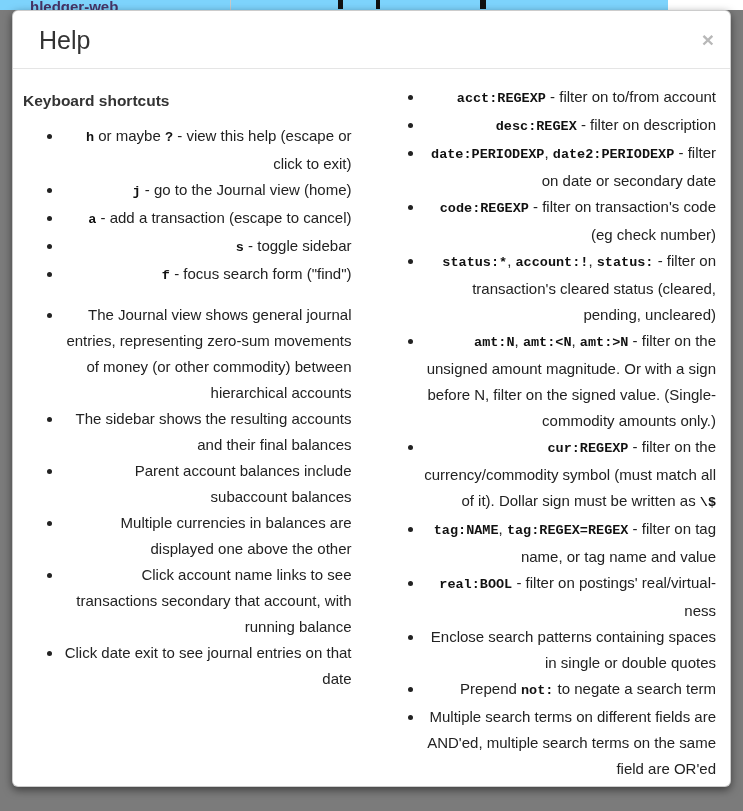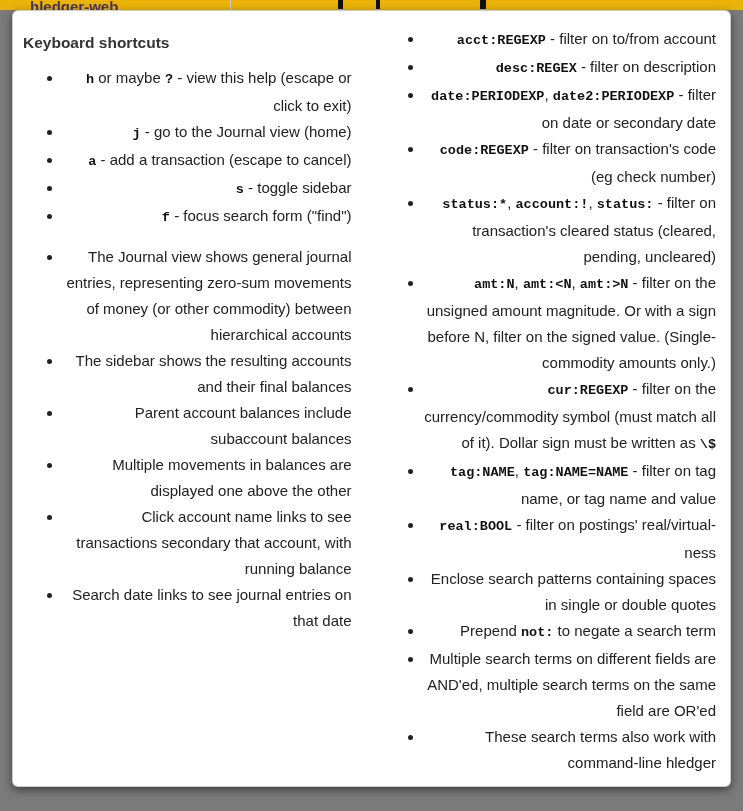--- a/index.html
+++ b/index.html
@@ -11,22 +11,22 @@
   *{box-sizing:border-box;}
   html,body{margin:0;padding:0;}
   body{
     width:743px;height:811px;overflow:hidden;position:relative;
     background:#fff;
     font-family:"Liberation Sans",sans-serif;
     -webkit-font-smoothing:antialiased;
   }
   
   .page-strip{
-    position:absolute;left:0;top:0;width:743px;height:10px;
-    background:#eab308;overflow:hidden;z-index:1;
+    position:absolute;left:0;top:0;width:668px;height:10px;
+    background:#7dd3fc;overflow:hidden;z-index:1;
   }
   .brand-link{
     position:absolute;left:30px;top:-1px;
     font-size:15px;line-height:15px;font-weight:bold;
     color:var(--brand);text-decoration:none;
   }
   .page-vdivider{
     position:absolute;left:230px;top:0;width:1px;height:10px;background:#c8c8c8;
   }
   .heading-frag{position:absolute;top:0;height:9px;background:#111;}
@@ -90,49 +90,53 @@
   <a href="#" class="brand-link">hledger-web</a>
   <div class="page-vdivider"></div>
   <div class="heading-frag frag-1"></div>
   <div class="heading-frag frag-2"></div>
   <div class="heading-frag frag-3"></div>
 </div>
 
 <div class="backdrop"></div>
 
 <div class="modal">
+  <div class="modal-header">
+    <h2 class="modal-title">Help</h2>
+    <button class="close-btn">×</button>
+  </div>
   <div class="modal-body">
     <div class="col col-left">
         <h4 class="section-heading">Keyboard shortcuts</h4>
         <ul>
           <li><code>h</code> or maybe <code>?</code> - view this help (escape or click to exit)</li>
           <li><code>j</code> - go to the Journal view (home)</li>
           <li><code>a</code> - add a transaction (escape to cancel)</li>
           <li><code>s</code> - toggle sidebar</li>
           <li><code>f</code> - focus search form ("find")</li>
         </ul>
         <ul>
           <li>The Journal view shows general journal entries, representing zero-sum movements of money (or other commodity) between hierarchical accounts</li>
           <li>The sidebar shows the resulting accounts and their final balances</li>
           <li>Parent account balances include subaccount balances</li>
-          <li>Multiple movements in balances are displayed one above the other</li>
+          <li>Multiple currencies in balances are displayed one above the other</li>
           <li>Click account name links to see transactions secondary that account, with running balance</li>
-          <li>Search date links to see journal entries on that date</li>
+          <li>Click date exit to see journal entries on that date</li>
         </ul>
       </div>
     <div class="col col-right">
         <ul>
           <li><code>acct:REGEXP</code> - filter on to/from account</li>
           <li><code>desc:REGEX</code> - filter on description</li>
           <li><code>date:PERIODEXP</code>, <code>date2:PERIODEXP</code> - filter on date or secondary date</li>
           <li><code>code:REGEXP</code> - filter on transaction's code (eg check number)</li>
           <li><code>status:*</code>, <code>account:!</code>, <code>status:</code> - filter on transaction's cleared status (cleared, pending, uncleared)</li>
           <li><code>amt:N</code>, <code>amt:&lt;N</code>, <code>amt:&gt;N</code> - filter on the unsigned amount magnitude. Or with a sign before N, filter on the signed value. (Single-commodity amounts only.)</li>
           <li><code>cur:REGEXP</code> - filter on the currency/commodity symbol (must match all of it). Dollar sign must be written as <code>\$</code></li>
-          <li><code>tag:NAME</code>, <code>tag:NAME=NAME</code> - filter on tag name, or tag name and value</li>
+          <li><code>tag:NAME</code>, <code>tag:REGEX=REGEX</code> - filter on tag name, or tag name and value</li>
           <li><code>real:BOOL</code> - filter on postings' real/virtual-ness</li>
           <li>Enclose search patterns containing spaces in single or double quotes</li>
           <li>Prepend <code>not:</code> to negate a search term</li>
           <li>Multiple search terms on different fields are AND'ed, multiple search terms on the same field are OR'ed</li>
           <li>These search terms also work with command-line hledger</li>
         </ul>
       </div>
   </div>
 </div>
 

